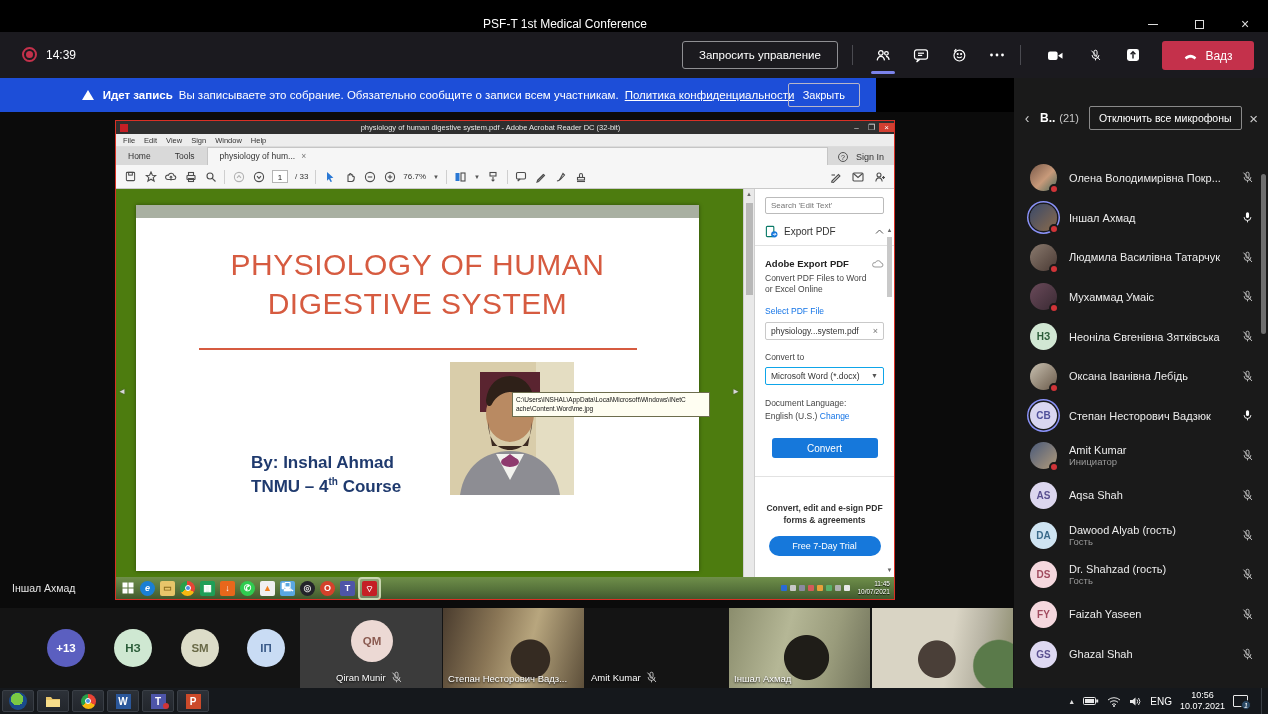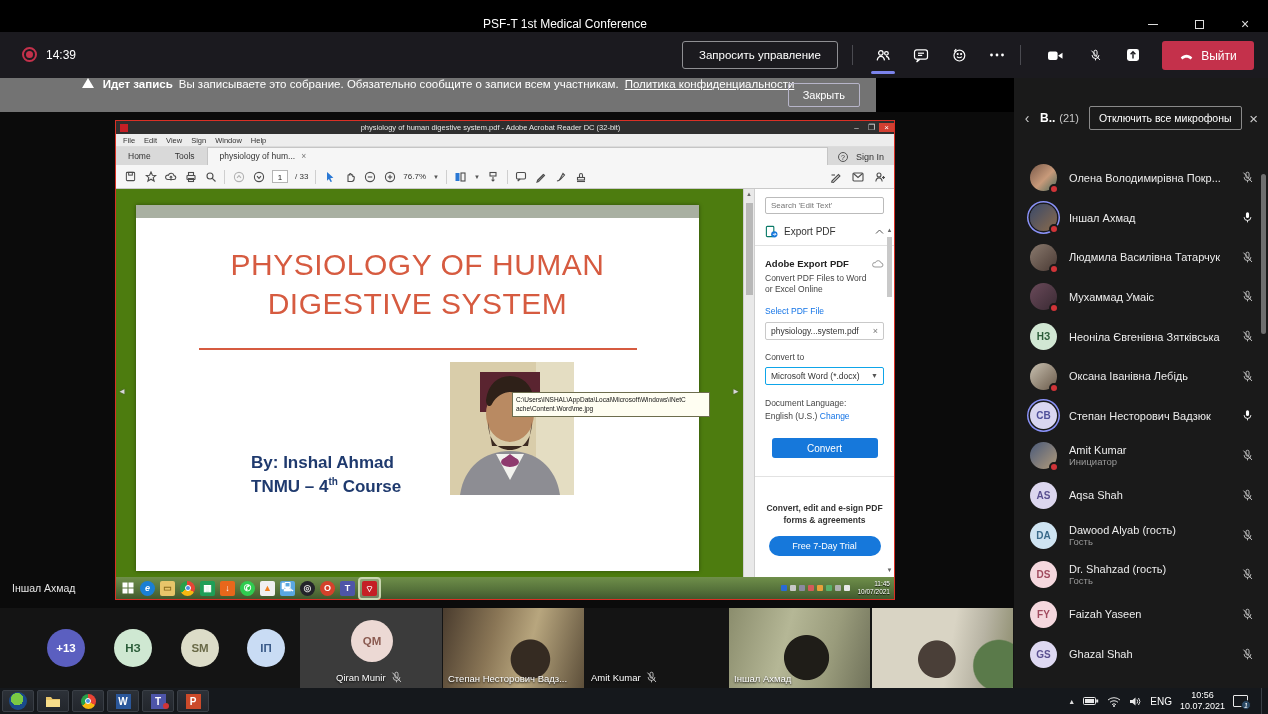--- a/index.html
+++ b/index.html
@@ -24,21 +24,21 @@
   .req-btn{position:absolute;left:682px;top:9px;height:28px;padding:0 16px;background:transparent;
     border:1px solid #8f8f93;border-radius:3px;color:#fff;font-size:11.5px;font-family:inherit}
   .tb-sep{position:absolute;top:13px;width:1px;height:20px;background:#4a4a50}
   .tbi{position:absolute;top:11px;width:30px;height:24px;display:flex;align-items:center;justify-content:center}
   .tbi svg{stroke:#fff;fill:none;stroke-width:1.2}
   .tbi.active::after{content:"";position:absolute;left:3px;right:3px;bottom:-7px;height:3px;border-radius:2px;background:#7b83eb}
   .leave-btn{position:absolute;left:1162px;top:9px;width:92px;height:29px;background:#c4314b;border:none;border-radius:3px;
     color:#fff;font-size:12px;display:flex;align-items:center;justify-content:center;gap:7px;font-family:inherit}
 
   
-  .banner{position:absolute;left:0;top:78px;width:876px;height:34px;background:#737373;display:flex;align-items:flex-start;justify-content:center;gap:6px;font-size:11.5px}
+  .banner{position:absolute;left:0;top:78px;width:876px;height:34px;background:#1d4ed8;display:flex;align-items:center;justify-content:center;gap:6px;font-size:11.5px}
   .banner b{font-size:11.5px}
   .banner .blink{text-decoration:underline;color:#fff}
   .banner-close{position:absolute;right:16px;top:5px;height:24px;padding:0 14px;background:transparent;border:1px solid #b7b5c9;
     border-radius:2px;color:#fff;font-size:11px;font-family:inherit}
   .warn-tri{width:0;height:0;border-left:6px solid transparent;border-right:6px solid transparent;border-bottom:10px solid #fff;position:relative;margin-right:3px}
 
   
   .stage{position:absolute;left:0;top:112px;width:1014px;height:496px;background:#0b0b0b}
   .presenter-label{position:absolute;left:12px;bottom:14px;font-size:10.5px;color:#e6e6e6}
 
@@ -249,21 +249,21 @@
       <svg width="16" height="16" viewBox="0 0 16 16">
           <rect x="2" y="2" width="12" height="12" rx="2.4" fill="#fff" stroke="none"></rect>
           <line x1="8" y1="11.4" x2="8" y2="5" stroke="#1b1a1f" stroke-width="1.4"></line>
           <polyline points="5.6,7.2 8,4.8 10.4,7.2" stroke="#1b1a1f" stroke-width="1.4"></polyline>
         </svg>
     </span>
     <button class="leave-btn">
       <svg width="15" height="8" viewBox="0 0 16 9">
           <path d="M1.5 6.2c4.2-4 8.8-4 13 0l-1.8 2.1c-3-2.4-6.4-2.4-9.4 0z" fill="#fff"></path>
         </svg>
-      <span>Выйти</span>
+      <span>Вадз</span>
     </button>
   </div>
 
   <div class="banner">
     <span class="warn-tri"></span>
     <b>Идет запись</b>
     <span>Вы записываете это собрание. Обязательно сообщите о записи всем участникам.</span>
     <a class="blink">Политика конфиденциальности</a>
     <button class="banner-close">Закрыть</button>
   </div>

